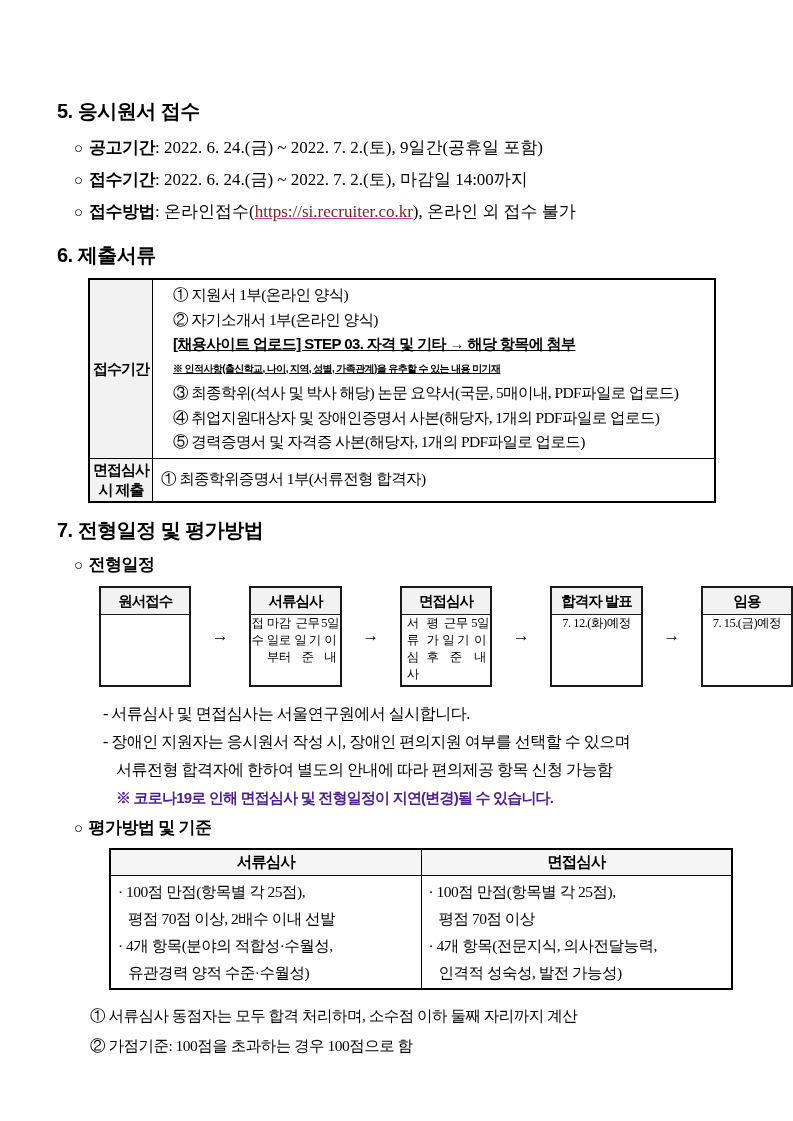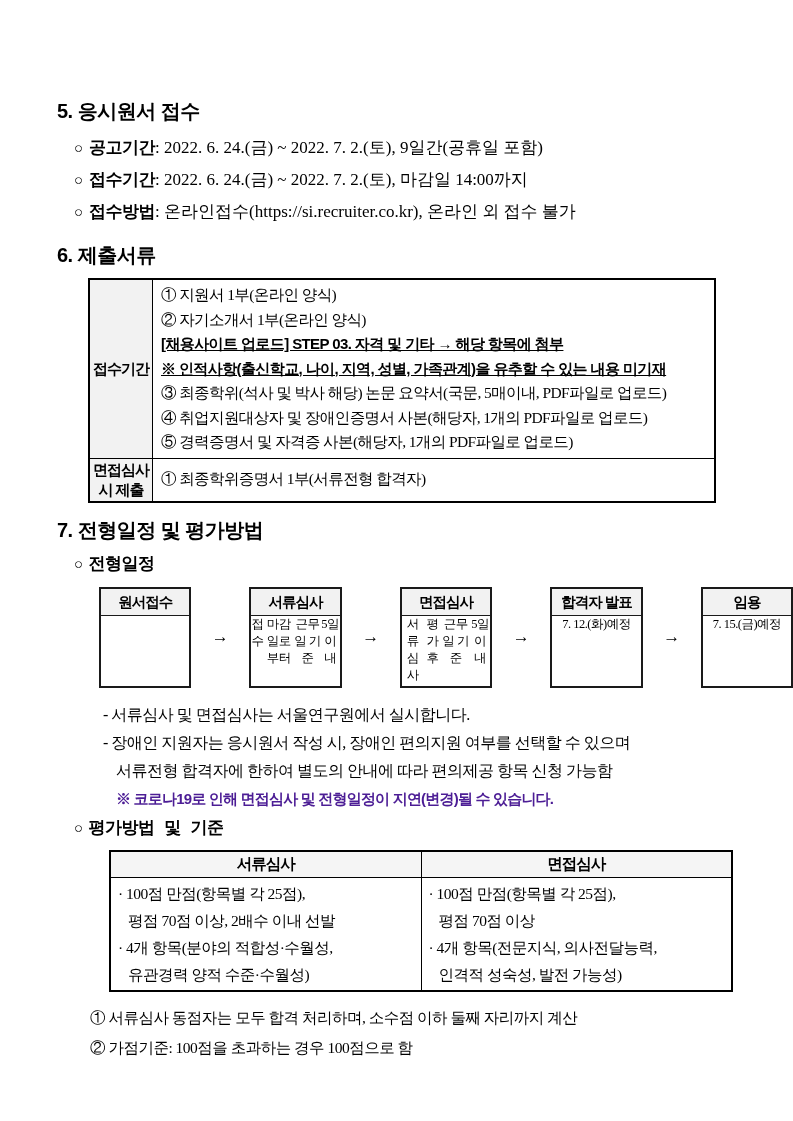--- a/index.html
+++ b/index.html
@@ -20,21 +20,22 @@
     font-size:20px;
     line-height:26px;
     letter-spacing:-0.5px;
   }
   
   .olist{margin:8px 0 0 74px;}
   .olist-item{font-size:17px;line-height:32px;white-space:nowrap;}
   .o-bullet{font-size:15px;margin-right:6px;}
   .o-label{font-family:Liberation Serif, serif;font-weight:bold;letter-spacing:-0.5px;}
   .doclink{
-    color:#000000;
+    color:#7f1d1d;
+    text-decoration:underline;
     text-decoration-color:#c0409f;
   }
   .sec-gap{margin-top:14px;}
   
   .sub-table{
     margin:10px 0 0 88px;
     border-collapse:collapse;
     width:628px;
     border:2px solid #000;
   }
@@ -42,39 +43,39 @@
   .cell-hd{
     width:60px;
     background:#f2f2f2;
     text-align:center;
     font-family:"Liberation Sans", sans-serif;
     font-weight:bold;
     font-size:15px;
     line-height:20px;
     letter-spacing:-1px;
   }
-  .cell-body{padding:3px 8px;}
+  .cell-body{padding:3px 20px;}
   .tline{font-size:15.5px;line-height:24.5px;white-space:nowrap;letter-spacing:-0.6px;}
   .tline-bold-ul{
     font-family:"Liberation Sans", sans-serif;
     font-weight:bold;
     text-decoration:underline;
     font-size:15px;
   }
   .tline-bold-ul-sm{
     font-family:"Liberation Sans", sans-serif;
     font-weight:bold;
     text-decoration:underline;
-    font-size:15px;
+    font-size:10px;
   }
   .row2-body{padding:2px 8px;font-size:15.5px;letter-spacing:-0.6px;}
   
   .subhead{
     margin:10px 0 0 74px;
-    font-family:Liberation Mono, monospace;
+    font-family:Liberation Serif, serif;
     font-weight:bold;
     font-size:17px;
     line-height:24px;
     letter-spacing:-0.5px;
   }
   .subhead .o-bullet{font-weight:normal;}
   
   .flow{
     margin:9px 0 0 99px;
     display:flex;

